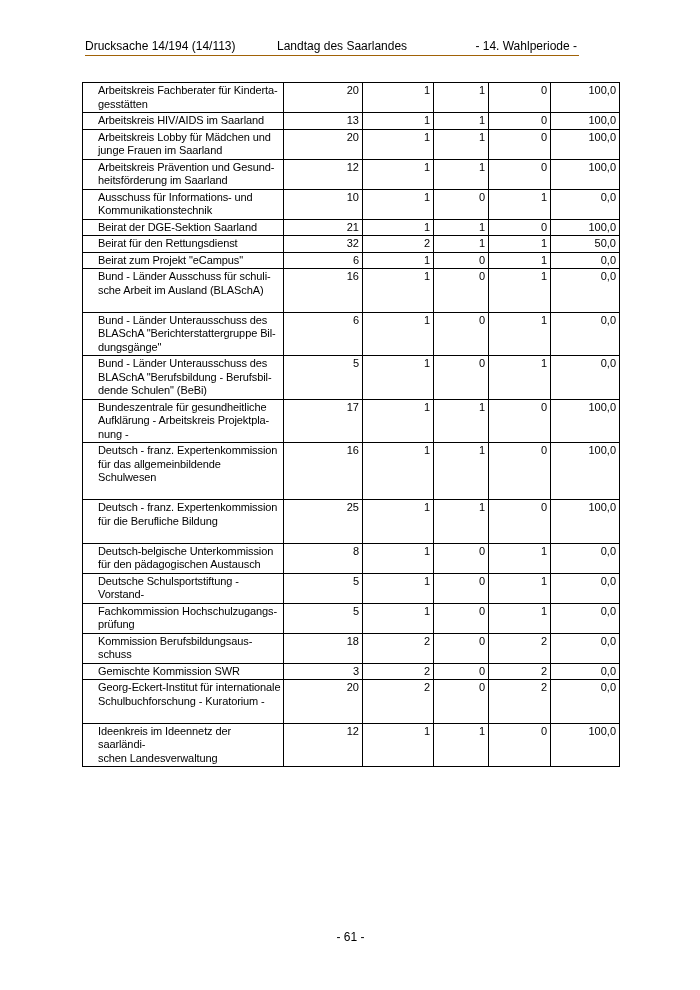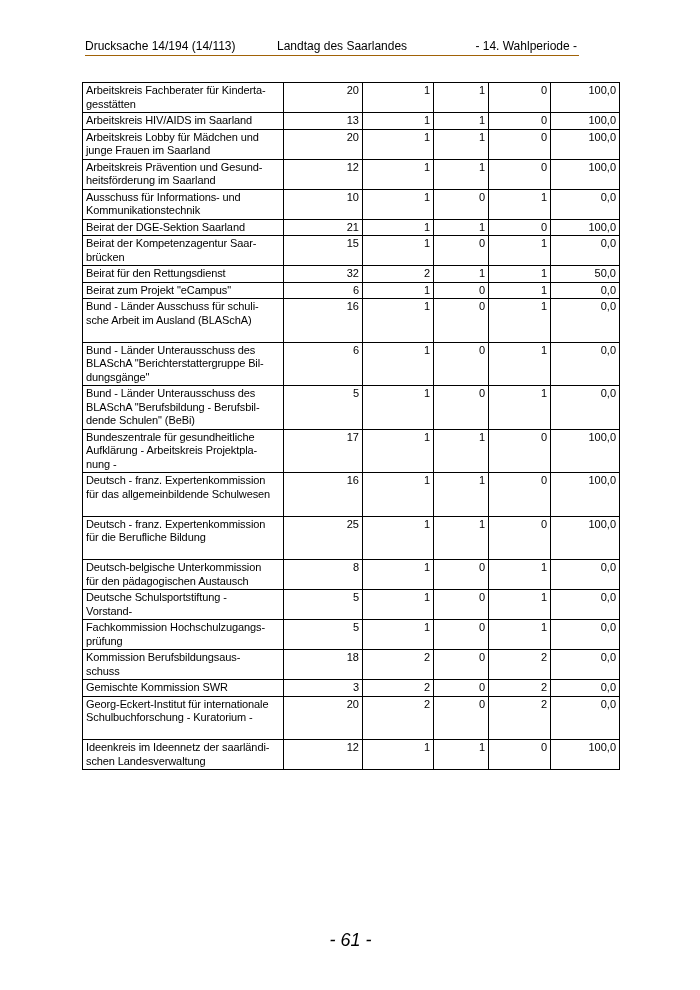--- a/index.html
+++ b/index.html
@@ -40,34 +40,33 @@
   }
   .doc-table td {
     border: 1px solid #000;
     vertical-align: top;
     padding: 1px 2px;
     overflow: hidden;
   }
   .doc-table td.name {
     white-space: pre-line;
     letter-spacing: -0.1px;
-    padding-left: 3px;
+    padding-left: 15px;
   }
   .doc-table td.num {
     text-align: right;
     padding-right: 3px;
   }
   .doc-footer {
     position: absolute;
     left: 82px;
     top: 930px;
     width: 537px;
     text-align: center;
-    font-size: 18px;
-    font-style: italic;
+    font-size: 12px;
   }
 </style>
 </head>
 <body>
 
 <div class="page">
 
   <div class="doc-header">
     <span class="hdr-left">Drucksache 14/194 (14/113)</span>
     <span class="hdr-center">Landtag des Saarlandes</span>
@@ -135,29 +134,20 @@
 
     <tr>
       <td class="name">Beirat der DGE-Sektion Saarland</td>
       <td class="num">21</td>
       <td class="num">1</td>
       <td class="num">1</td>
       <td class="num">0</td>
       <td class="num">100,0</td>
     </tr>
 
-    <tr>
-      <td class="name">Beirat der Kompetenzagentur Saar-
-brücken</td>
-      <td class="num">15</td>
-      <td class="num">1</td>
-      <td class="num">0</td>
-      <td class="num">1</td>
-      <td class="num">0,0</td>
-    </tr>
 
     <tr>
       <td class="name">Beirat für den Rettungsdienst</td>
       <td class="num">32</td>
       <td class="num">2</td>
       <td class="num">1</td>
       <td class="num">1</td>
       <td class="num">50,0</td>
     </tr>
 

